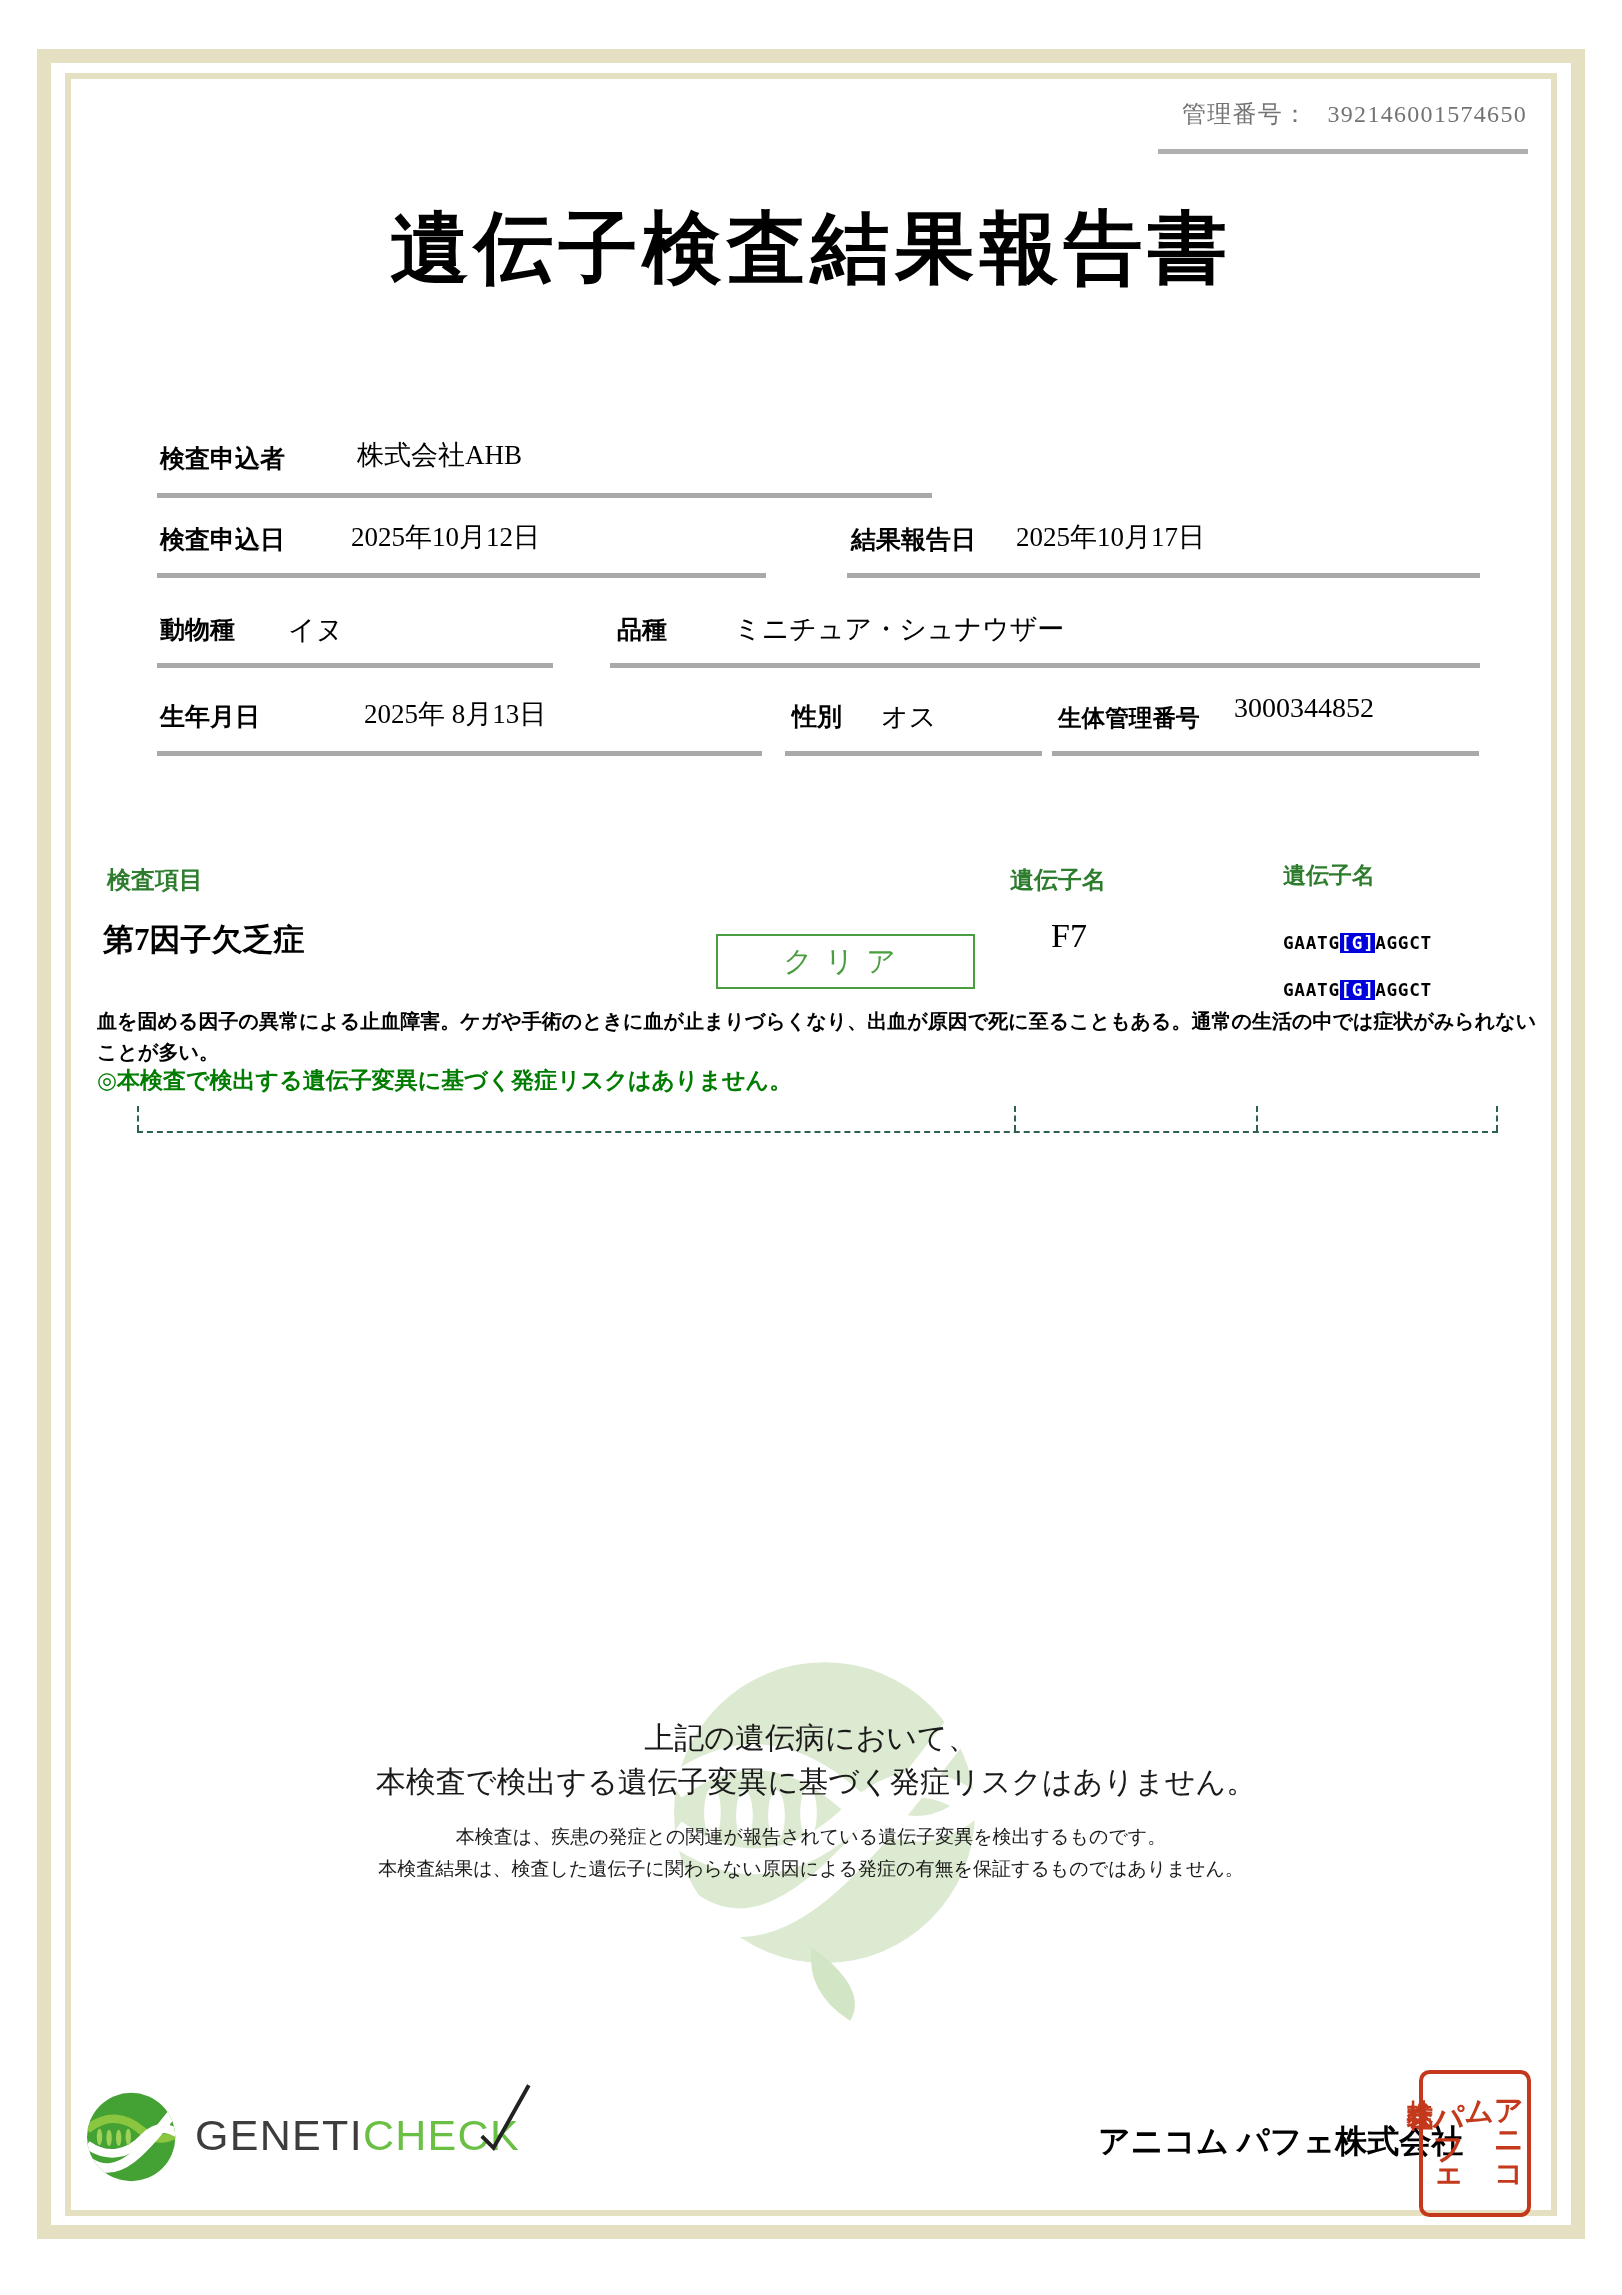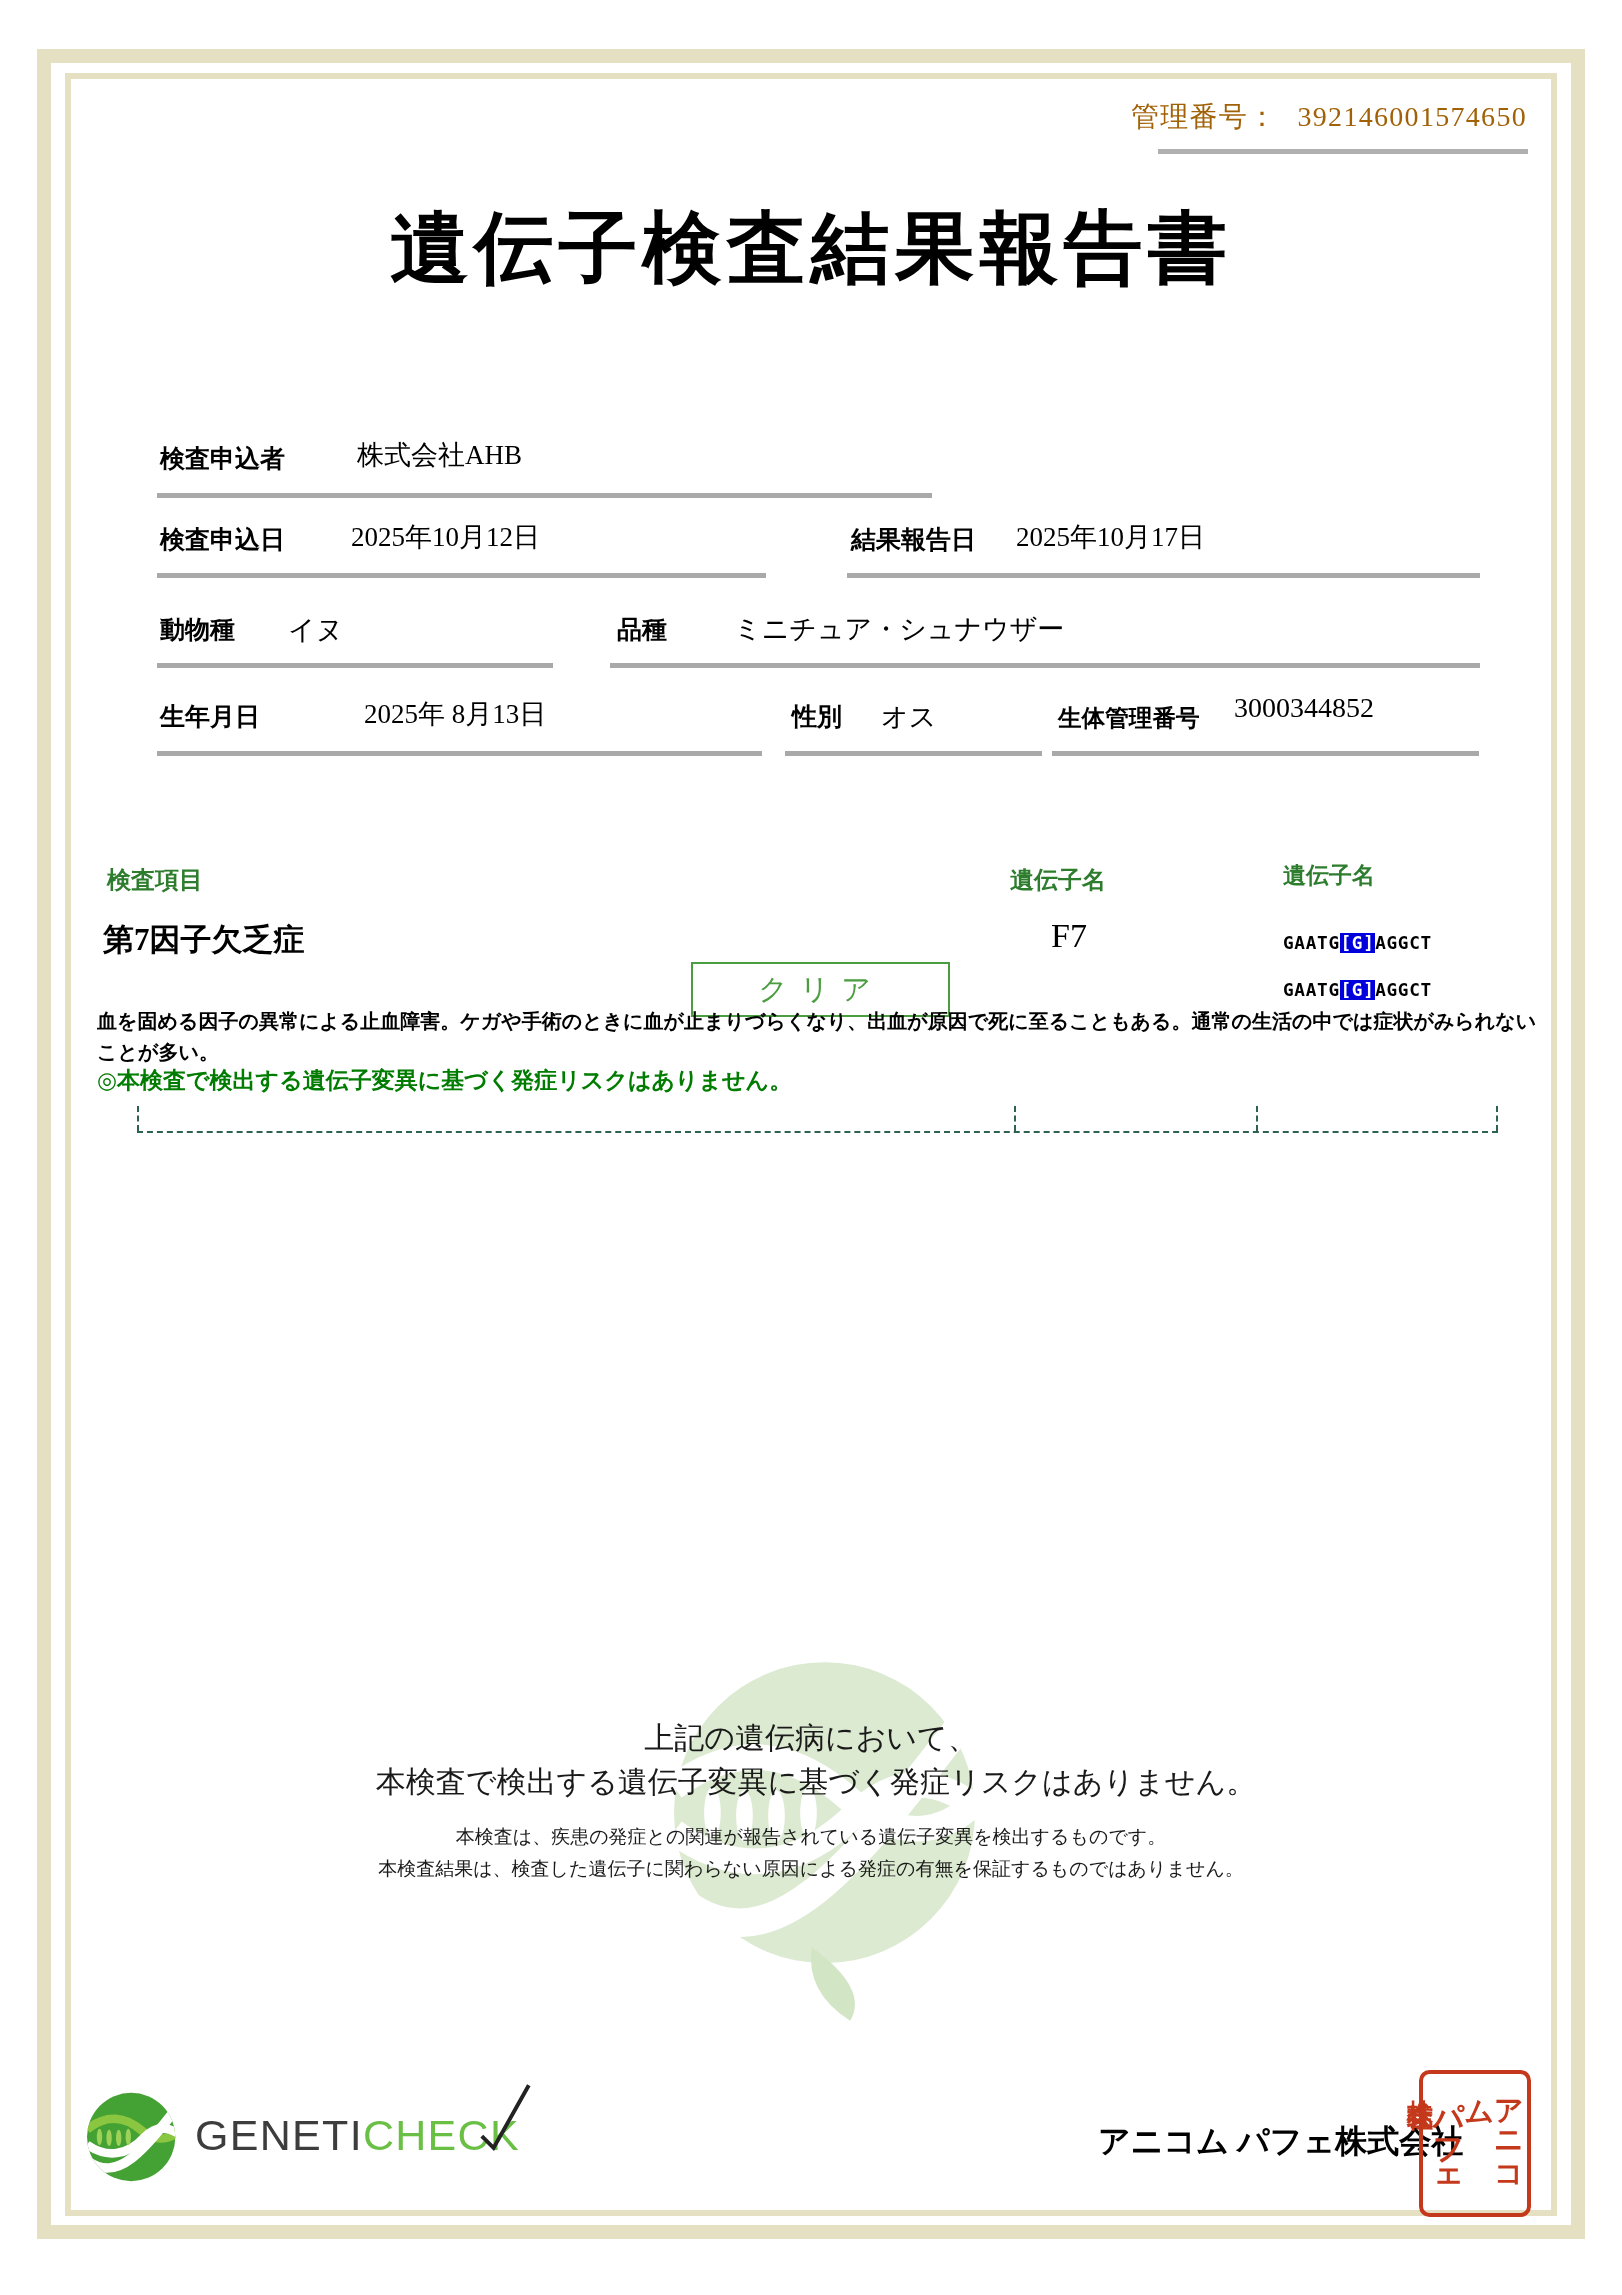--- a/index.html
+++ b/index.html
@@ -6,21 +6,21 @@
   .page{position:relative;width:1622px;height:2295px;background:#ffffff;overflow:hidden;
         font-family:"Liberation Serif","DejaVu Serif",serif;color:#000;}
   .frame-outer{position:absolute;left:37px;top:49px;right:37px;bottom:56px;
         border:14.4px solid #e6e0c3;z-index:1;}
   .frame-inner{position:absolute;left:65px;top:73px;right:65px;bottom:79px;
         border:6.5px solid #e6e0c3;z-index:1;}
   .abs{position:absolute;z-index:3;}
   .serif{font-family:"Liberation Serif","DejaVu Serif",serif;}
   .sans{font-family:"Liberation Sans","DejaVu Sans",sans-serif;}
   .mono{font-family:"DejaVu Sans Mono","Liberation Mono",monospace;}
-  .mgmt{font-size:28px;color:#a16207;letter-spacing:1.3px;}
+  .mgmt{font-size:24px;color:#737373;letter-spacing:1.3px;}
   .rule{position:absolute;z-index:2;height:4.6px;background:#a9a9a9;}
   .rule-light{background:#b0b0b0;}
   .doc-title{left:0;right:0;text-align:center;font-size:79px;font-weight:bold;letter-spacing:5.2px;}
   .lbl{font-size:25px;font-weight:bold;white-space:nowrap;}
   .val{font-size:27px;white-space:nowrap;}
   .green-h{color:#2e7d2e;font-weight:bold;font-size:24px;white-space:nowrap;}
   .status-box{width:255px;height:51px;border:2.6px solid #4a9e3f;text-align:center;}
   .status-box span{font-size:29px;line-height:51px;letter-spacing:11.8px;color:#4a9e3f;}
   .gene-val{width:118px;text-align:center;font-size:34px;}
   .seq{font-size:17.7px;font-weight:bold;letter-spacing:0.7px;white-space:nowrap;margin-top:23px;}
@@ -96,21 +96,21 @@
   <div class="abs lbl" style="left:792px;top:700px;">性別</div>
   <div class="abs val" style="left:881px;top:699px;">オス</div>
   <div class="rule" style="left:785px;top:751px;width:257px;"></div>
   <div class="abs lbl" style="left:1058px;top:702px;font-size:23.6px;">生体管理番号</div>
   <div class="abs val" style="left:1234px;top:692px;font-size:28px;">3000344852</div>
   <div class="rule" style="left:1052px;top:751px;width:427px;"></div>
 
   <div class="abs green-h" style="left:107px;top:864px;">検査項目</div>
   <div class="abs" style="left:103px;top:919px;font-size:31px;font-weight:bold;white-space:nowrap;">第7因子欠乏症</div>
 
-  <div class="abs status-box" style="left:691px;top:934px;margin-top:28px;">
+  <div class="abs status-box" style="left:716px;top:934px;">
     <span>クリア</span>
   </div>
 
   <div class="abs green-h" style="left:1010px;top:864px;">遺伝子名</div>
   <div class="abs gene-val" style="left:1010px;top:917px;">F7</div>
 
   <div class="abs green-h" style="left:1283px;top:860px;font-size:23px;">遺伝子名</div>
   <div class="abs seq mono" style="left:1283px;top:910px;">
     <span>GAATG</span><span class="hl">[G]</span><span>AGGCT</span>
   </div>

